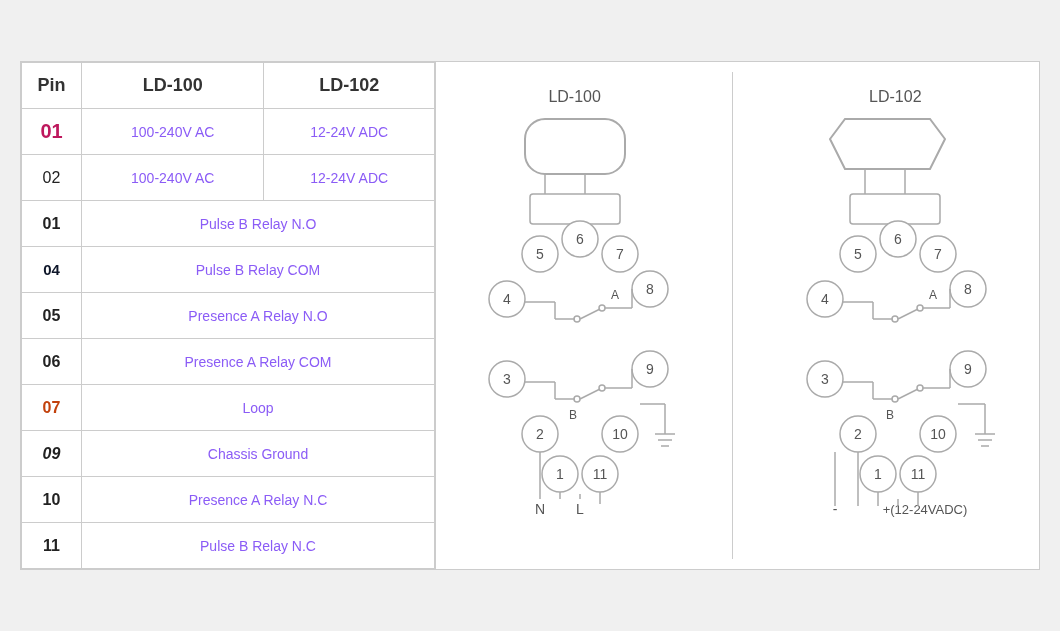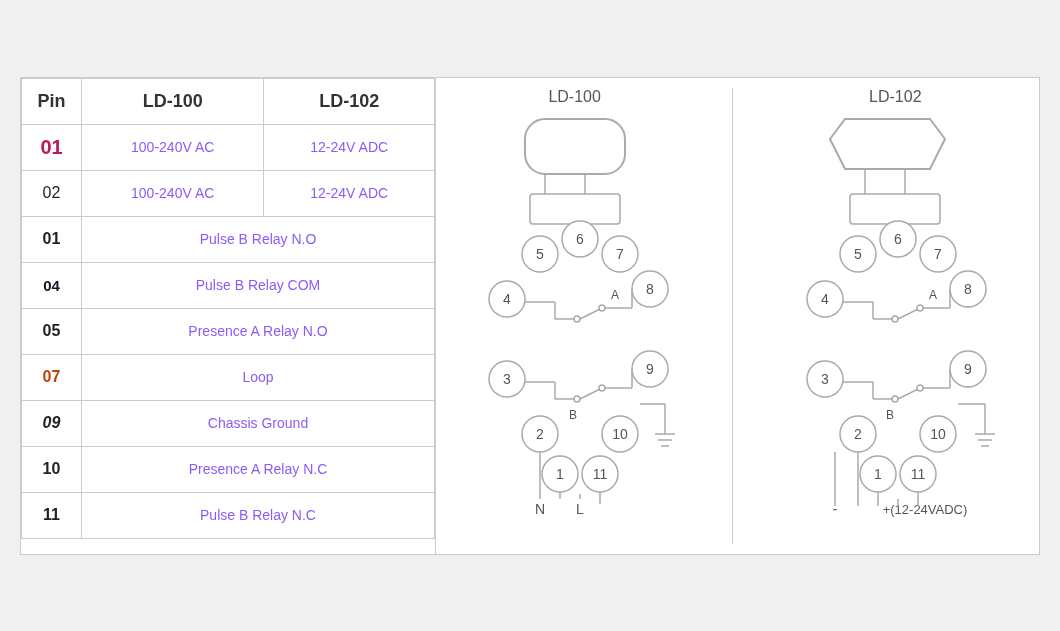--- a/index.html
+++ b/index.html
@@ -111,20 +111,24 @@
           </tr>
           <tr>
             <td style="font-weight: bold; font-size: 15px; color: #0f172a;">04</td>
             <td colspan="2">Pulse B Relay COM</td>
           </tr>
           <tr>
             <td style="font-weight: bold; font-size: 16px; color: rgb(34, 34, 34);">05</td>
             <td colspan="2">Presence A Relay N.O</td>
           </tr>
           <tr>
+            <td style="font-weight: bold; font-size: 16px; color: rgb(34, 34, 34);">06</td>
+            <td colspan="2">Presence A Relay COM</td>
+          </tr>
+          <tr>
             <td style="font-weight: bold; font-size: 16px; color: #c2410c;">07</td>
             <td colspan="2">Loop</td>
           </tr>
           <tr>
             <td style="font-weight: bold; font-size: 16px; color: rgb(34, 34, 34); font-style: italic;">09</td>
             <td colspan="2">Chassis Ground</td>
           </tr>
           <tr>
             <td style="font-weight: bold; font-size: 16px; color: rgb(34, 34, 34);">10</td>
             <td colspan="2">Presence A Relay N.C</td>

